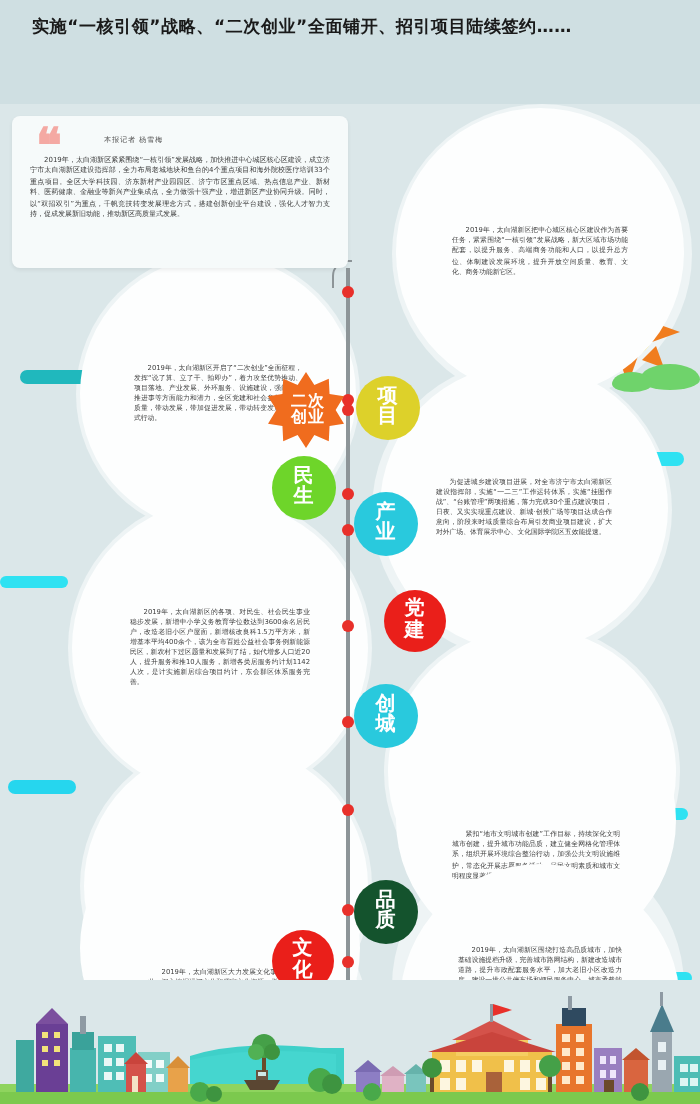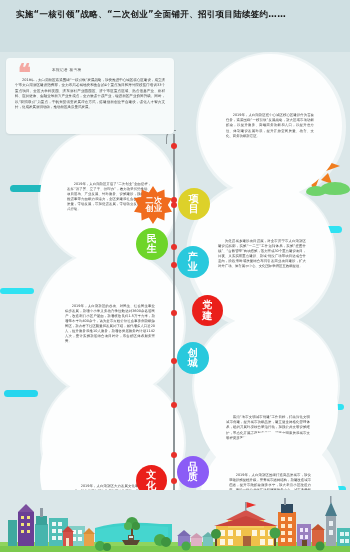--- a/index.html
+++ b/index.html
@@ -236,21 +236,21 @@
 
   <div class="tag tag-circle" style="left:148px; top:295px; width:31px; height:31px; background:#ea1f1a;margin-left:44px;">
     <span class="tag-label" style="width:19px;">党建</span>
   </div>
 
   <div class="tag tag-circle" style="left:177px; top:342px; width:32px; height:32px; background:#29c9dd;">
     <span class="tag-label" style="width:19px;">创城</span>
   </div>
 
 
-  <div class="tag tag-circle" style="left:177px; top:456px; width:32px; height:32px; background:#8b5cf6;">
+  <div class="tag tag-circle" style="left:177px; top:440px; width:32px; height:32px; background:#14532d;">
     <span class="tag-label" style="width:19px;">品质</span>
   </div>
 
   <div class="tag tag-circle" style="left:136px; top:465px; width:31px; height:31px; background:#ea1f1a;">
     <span class="tag-label" style="width:19px;text-align:center;">文化</span>
   </div>
 
   <svg class="city" viewBox="0 0 350 62">
 
     <rect x="0" y="0" width="350" height="62" fill="#dbe7e9"></rect>

